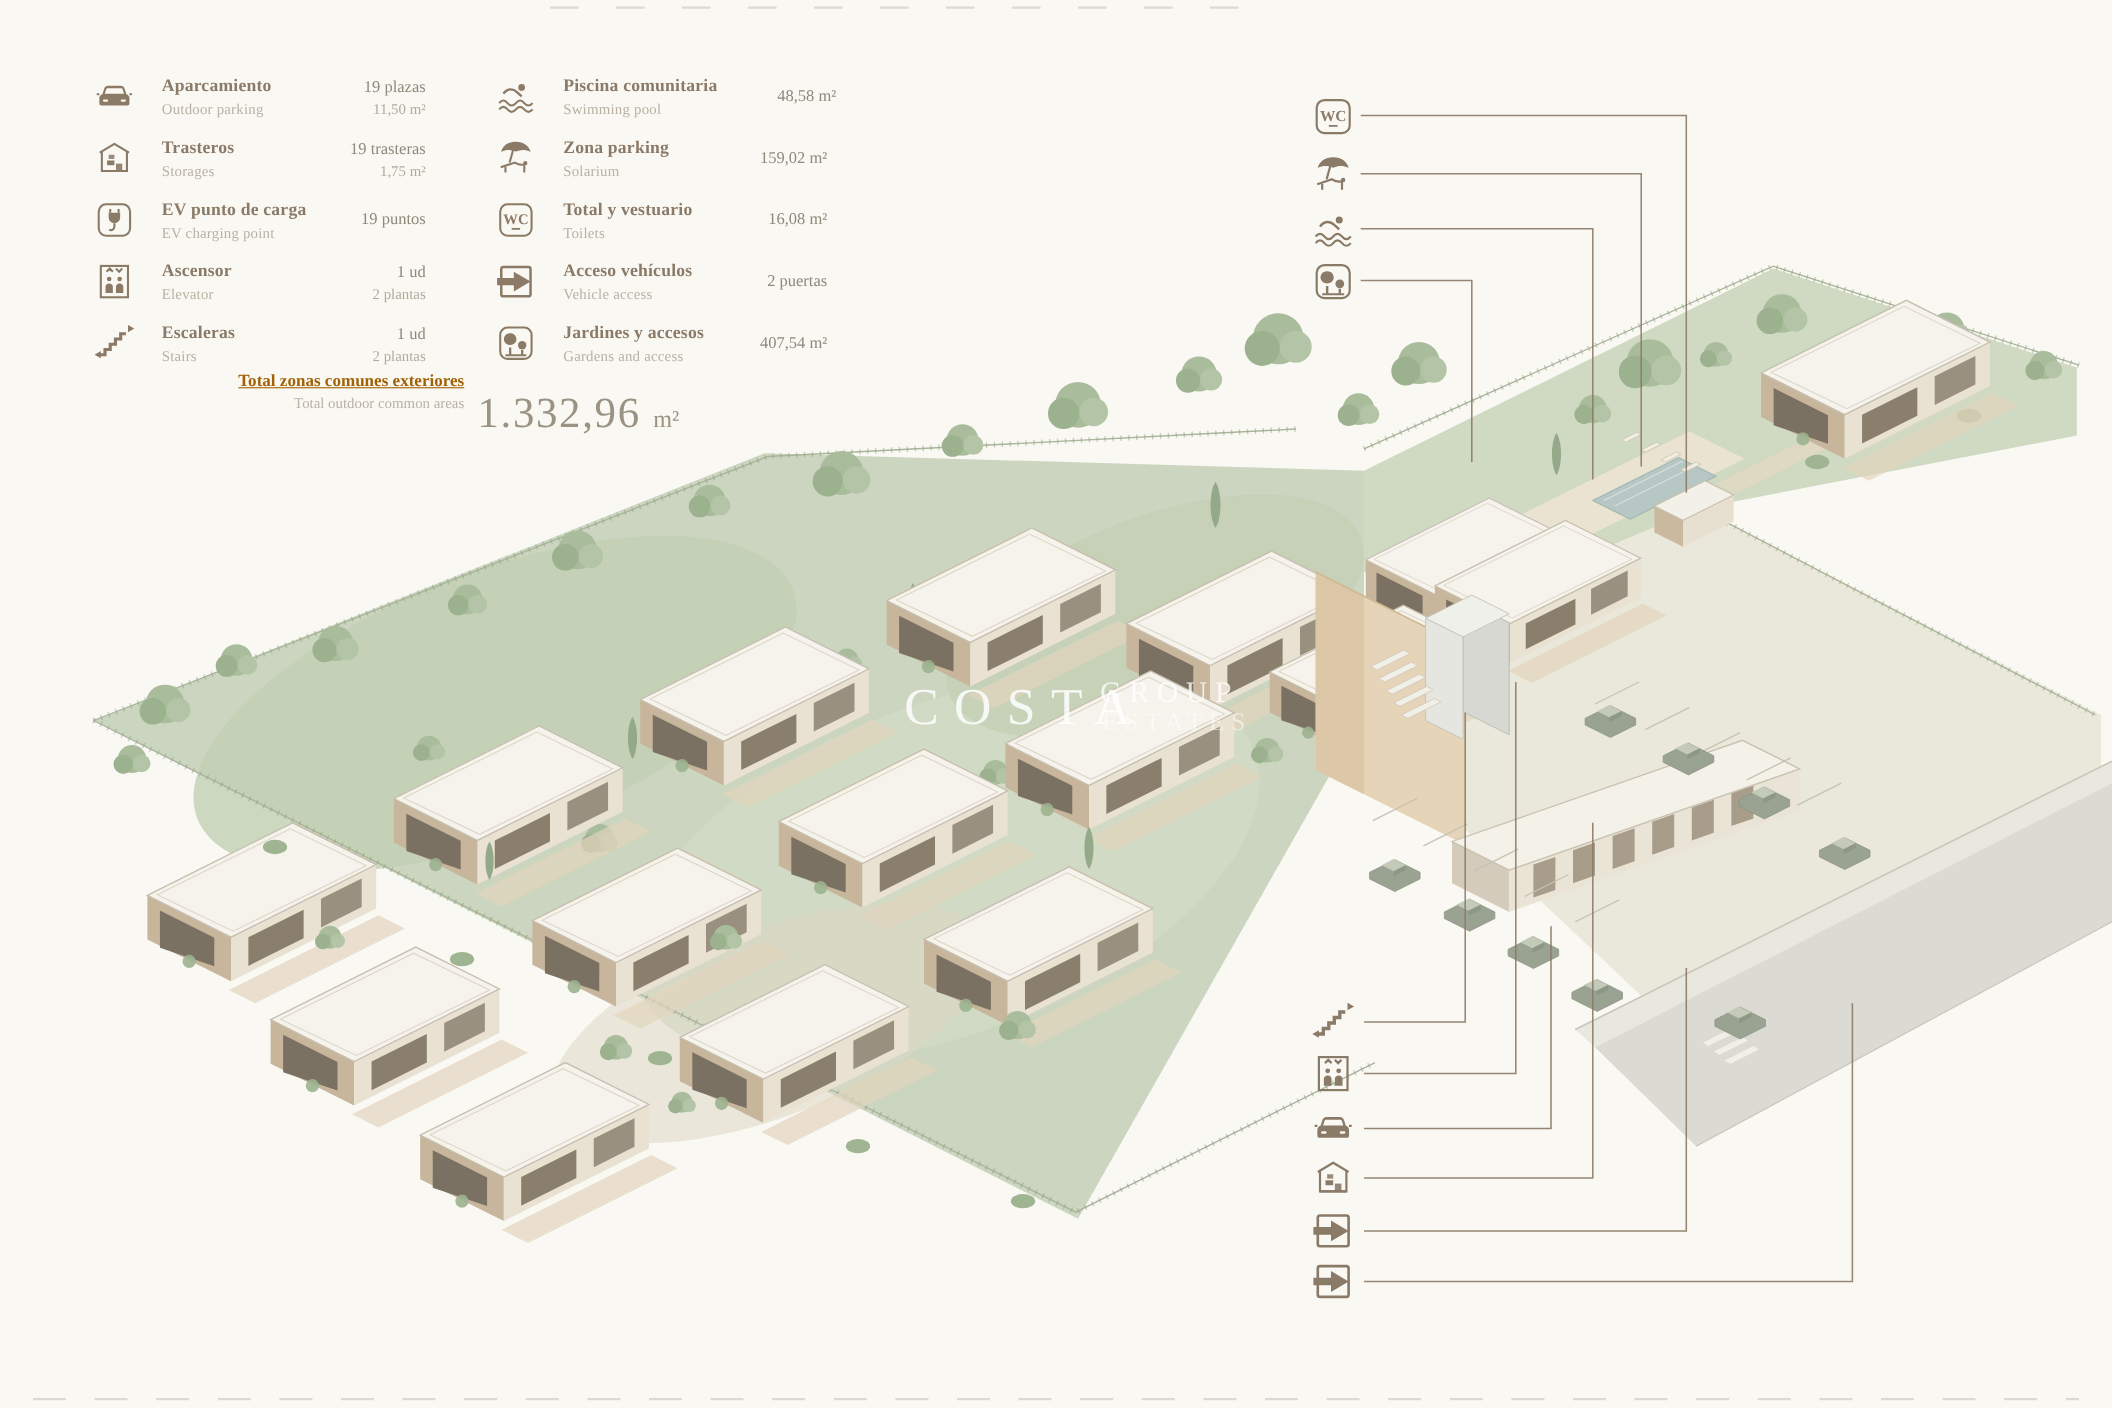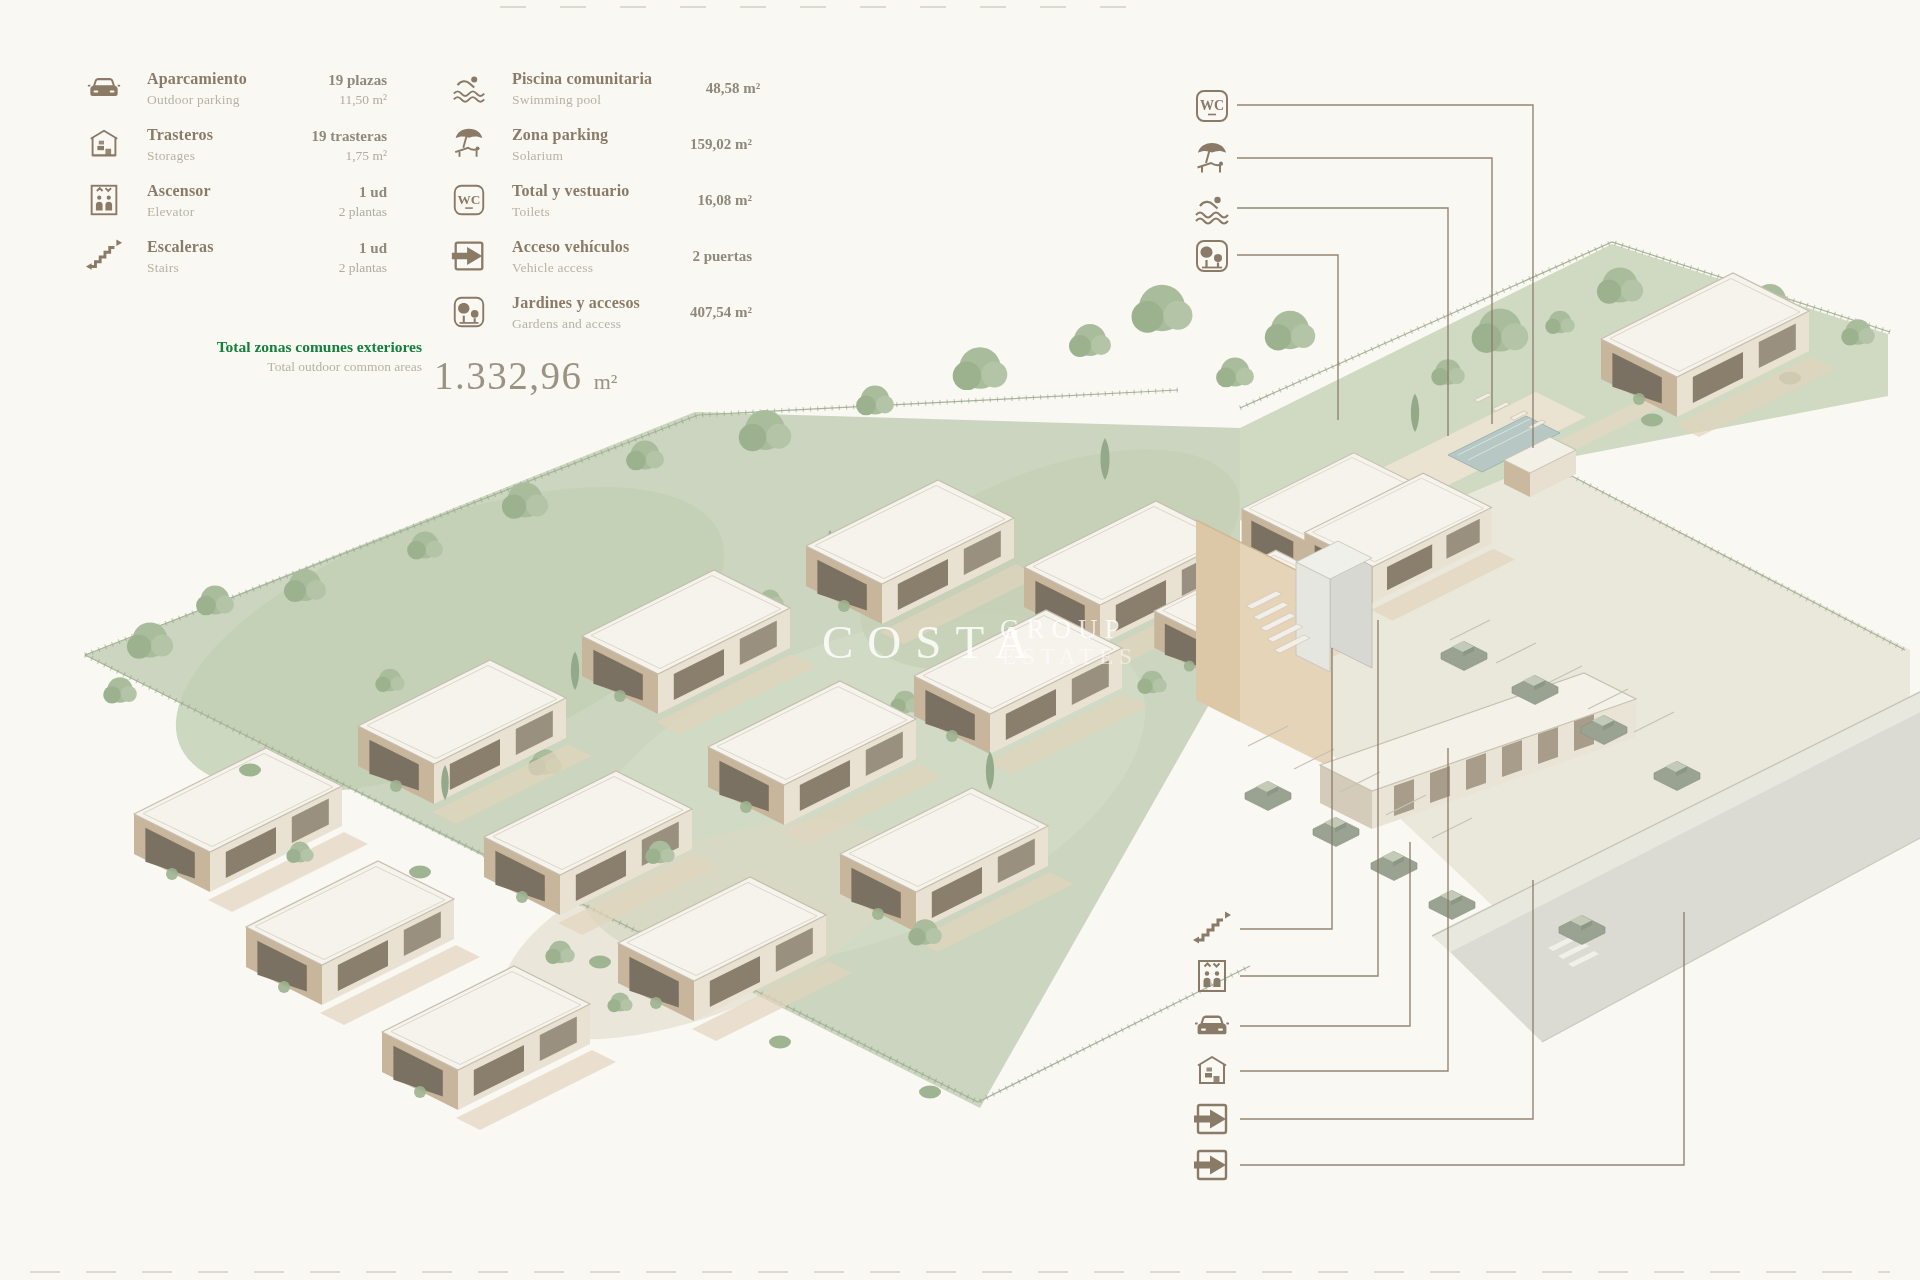--- a/index.html
+++ b/index.html
@@ -10,25 +10,25 @@
   .legend-col{position:absolute;top:68px;width:302px;z-index:3;}
   #legend-col-1{left:85px;}
   #legend-col-2{left:450px;}
   .legend-row{display:flex;align-items:center;min-height:42px;margin-bottom:14px;}
   .legend-icon{width:40px;height:40px;flex:none;color:#8a7a66;}
   .legend-icon svg{width:38px;height:38px;display:block;}
   .legend-labels{flex:1;padding-left:22px;white-space:nowrap;}
   .l-es{display:block;font-size:16px;font-weight:bold;color:#8a7a68;letter-spacing:.2px;line-height:1.15;}
   .l-en{display:block;font-size:13.5px;color:#b9b2a4;margin-top:3px;letter-spacing:.2px;}
   .legend-values{width:108px;flex:none;text-align:right;white-space:nowrap;}
-  .v1{display:block;font-size:15px;color:#8f897b;line-height:1.2;font-weight:bold;}
+  .v1{display:block;font-size:15px;color:#8f897b;line-height:1.2;}
   .v2{display:block;font-size:13.5px;color:#b2ab9d;margin-top:3px;}
   .legend-total{position:absolute;left:85px;top:338px;z-index:3;display:flex;align-items:flex-start;}
   .total-labels{width:337px;text-align:right;}
-  .total-es{display:block;font-size:15.5px;font-weight:bold;color:#15803d;}
+  .total-es{display:block;font-size:15.5px;font-weight:bold;color:#a16207;text-decoration:underline;}
   .total-en{display:block;font-size:13.5px;color:#b9b2a4;margin-top:3px;}
   .total-value{margin-left:12px;font-size:39px;color:#9a9283;letter-spacing:1.5px;line-height:1;margin-top:18px;}
   .total-unit{font-size:22px;letter-spacing:0;}
   
   .callout{position:absolute;width:40px;height:40px;color:#8a7a68;z-index:3;}
   .callout svg{width:100%;height:100%;display:block;}
 </style>
 </head>
 <body>
 
@@ -294,20 +294,38 @@
           <span class="l-en">Storages</span>
         </span>
         <span class="legend-values">
           <span class="v1">19 trasteras</span>
           <span class="v2">1,75 m²</span>
         </span>
       </div>
       <div class="legend-row">
         <span class="legend-icon">
           <svg viewBox="0 0 40 40" fill="none" stroke="currentColor" stroke-width="2">
+            <rect x="5" y="5" width="30" height="30" rx="7"></rect>
+            <path d="M16 13V9.5M24 13V9.5"></path>
+            <path d="M14.5 13h11v4.5a5.5 5.5 0 0 1-11 0z" fill="currentColor" stroke="none"></path>
+            <path d="M20 23v3c0 3-2.5 4.5-5 3.2"></path>
+          </svg>
+        </span>
+        <span class="legend-labels">
+          <span class="l-es">EV punto de carga</span>
+          <span class="l-en">EV charging point</span>
+        </span>
+        <span class="legend-values">
+          <span class="v1">19 puntos</span>
+          <span class="v2"></span>
+        </span>
+      </div>
+      <div class="legend-row">
+        <span class="legend-icon">
+          <svg viewBox="0 0 40 40" fill="none" stroke="currentColor" stroke-width="2">
             <rect x="7" y="5" width="26" height="30"></rect>
             <path d="M12.5 10.5l3-3 3 3M21.5 7.5l3 3 3-3"></path>
             <circle cx="15" cy="17.5" r="2.2" fill="currentColor" stroke="none"></circle>
             <path d="M11.5 31v-6c0-2 1.5-3.2 3.5-3.2s3.5 1.2 3.5 3.2v6z" fill="currentColor" stroke="none"></path>
             <circle cx="25" cy="17.5" r="2.2" fill="currentColor" stroke="none"></circle>
             <path d="M21.5 31v-6c0-2 1.5-3.2 3.5-3.2s3.5 1.2 3.5 3.2v6z" fill="currentColor" stroke="none"></path>
           </svg>
         </span>
         <span class="legend-labels">
           <span class="l-es">Ascensor</span>

